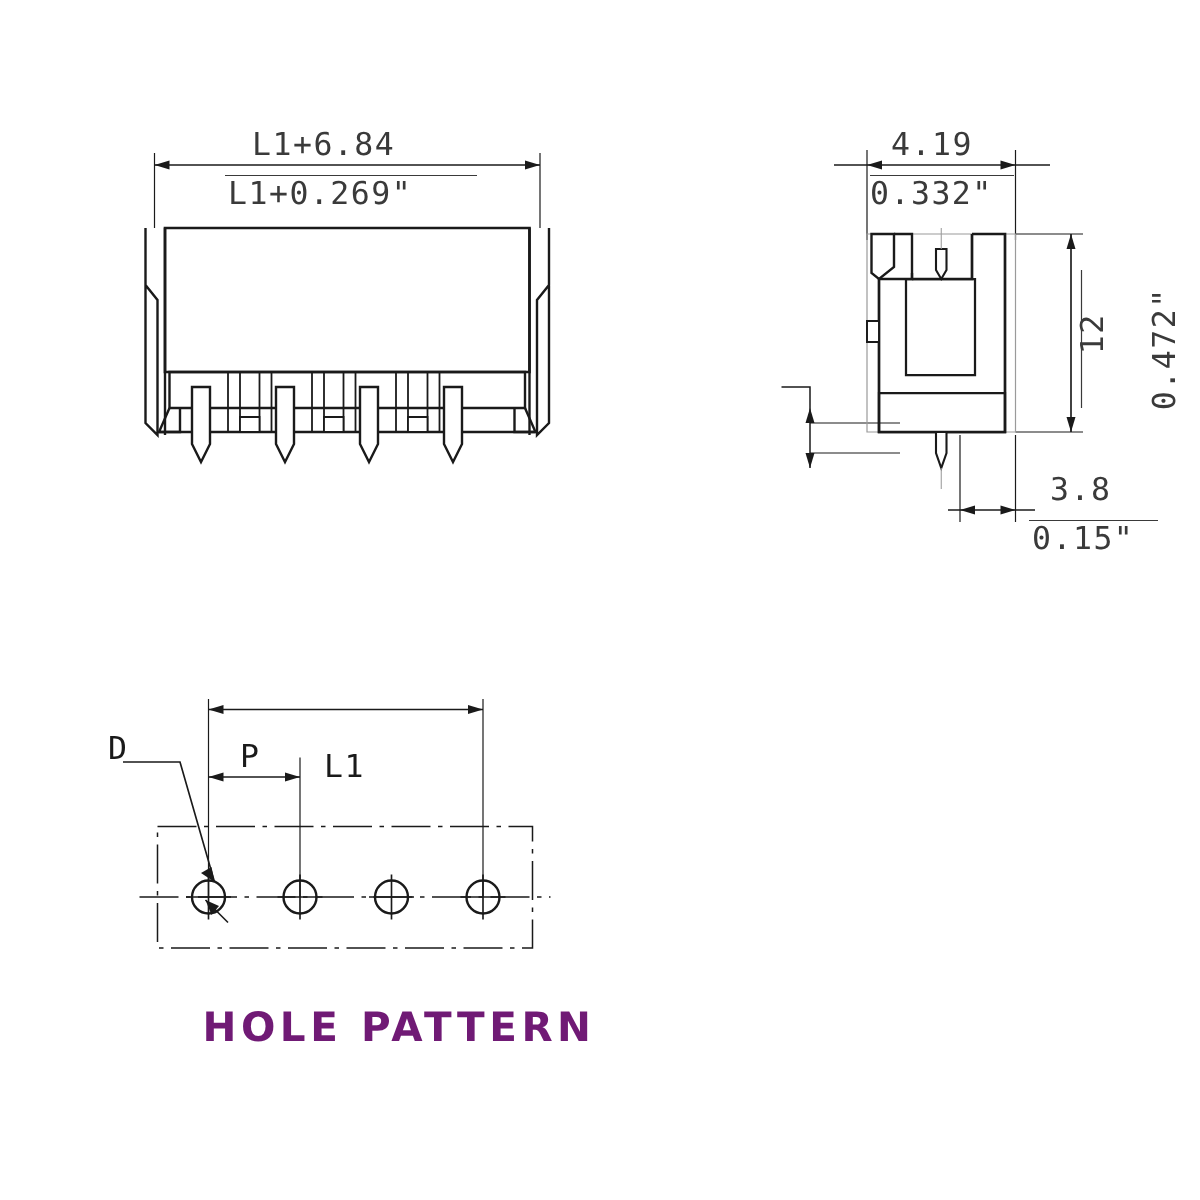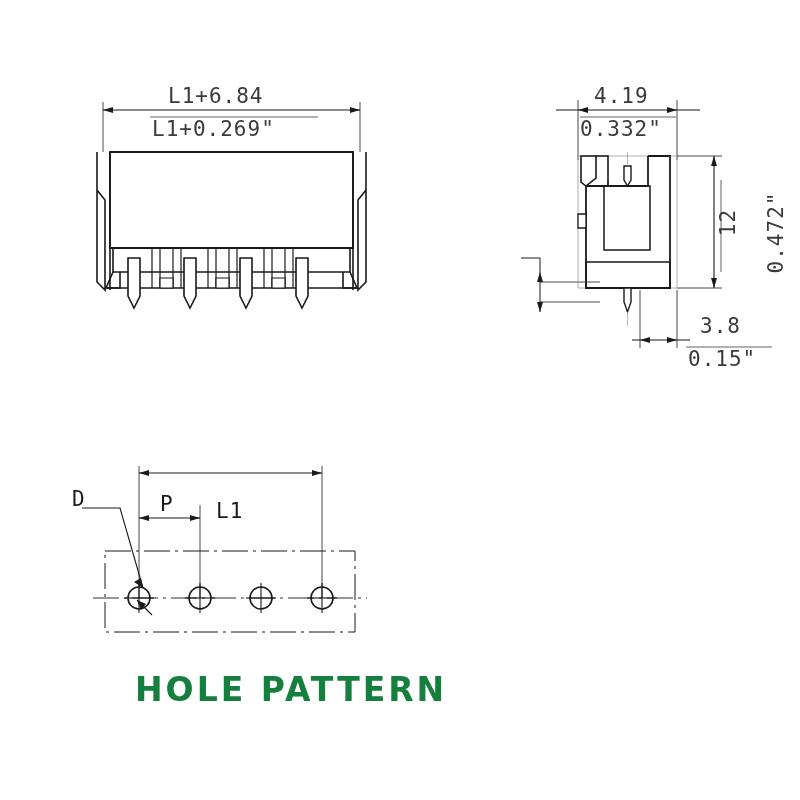--- a/index.html
+++ b/index.html
@@ -4,22 +4,22 @@
 <style>
   html,body{margin:0;padding:0;background:#ffffff;}
   body{width:800px;height:800px;overflow:hidden;font-family:"DejaVu Sans Mono",monospace;}
   #sheet{position:relative;width:800px;height:800px;background:#fff;}
   .dimtxt{
     position:absolute;color:#3a3a3a;font-family:"DejaVu Sans Mono",monospace;
     font-size:21px;letter-spacing:1px;white-space:nowrap;line-height:1;
   }
   .dimtxt.dark{color:#1a1a1a;}
   .caption{
-    position:absolute;color:#15803d;font-family:"DejaVu Sans",sans-serif;
-    font-weight:bold;font-size:33px;letter-spacing:3px;white-space:nowrap;
+    position:absolute;color:#701a75;font-family:"DejaVu Sans",sans-serif;
+    font-weight:bold;font-size:27px;letter-spacing:3px;white-space:nowrap;
   }
   .rot{transform-origin:50% 50%;}
   svg{position:absolute;left:0;top:0;}
 </style>
 </head>
 <body>
 
 <div id="sheet">
 
   <svg width="800" height="800">

